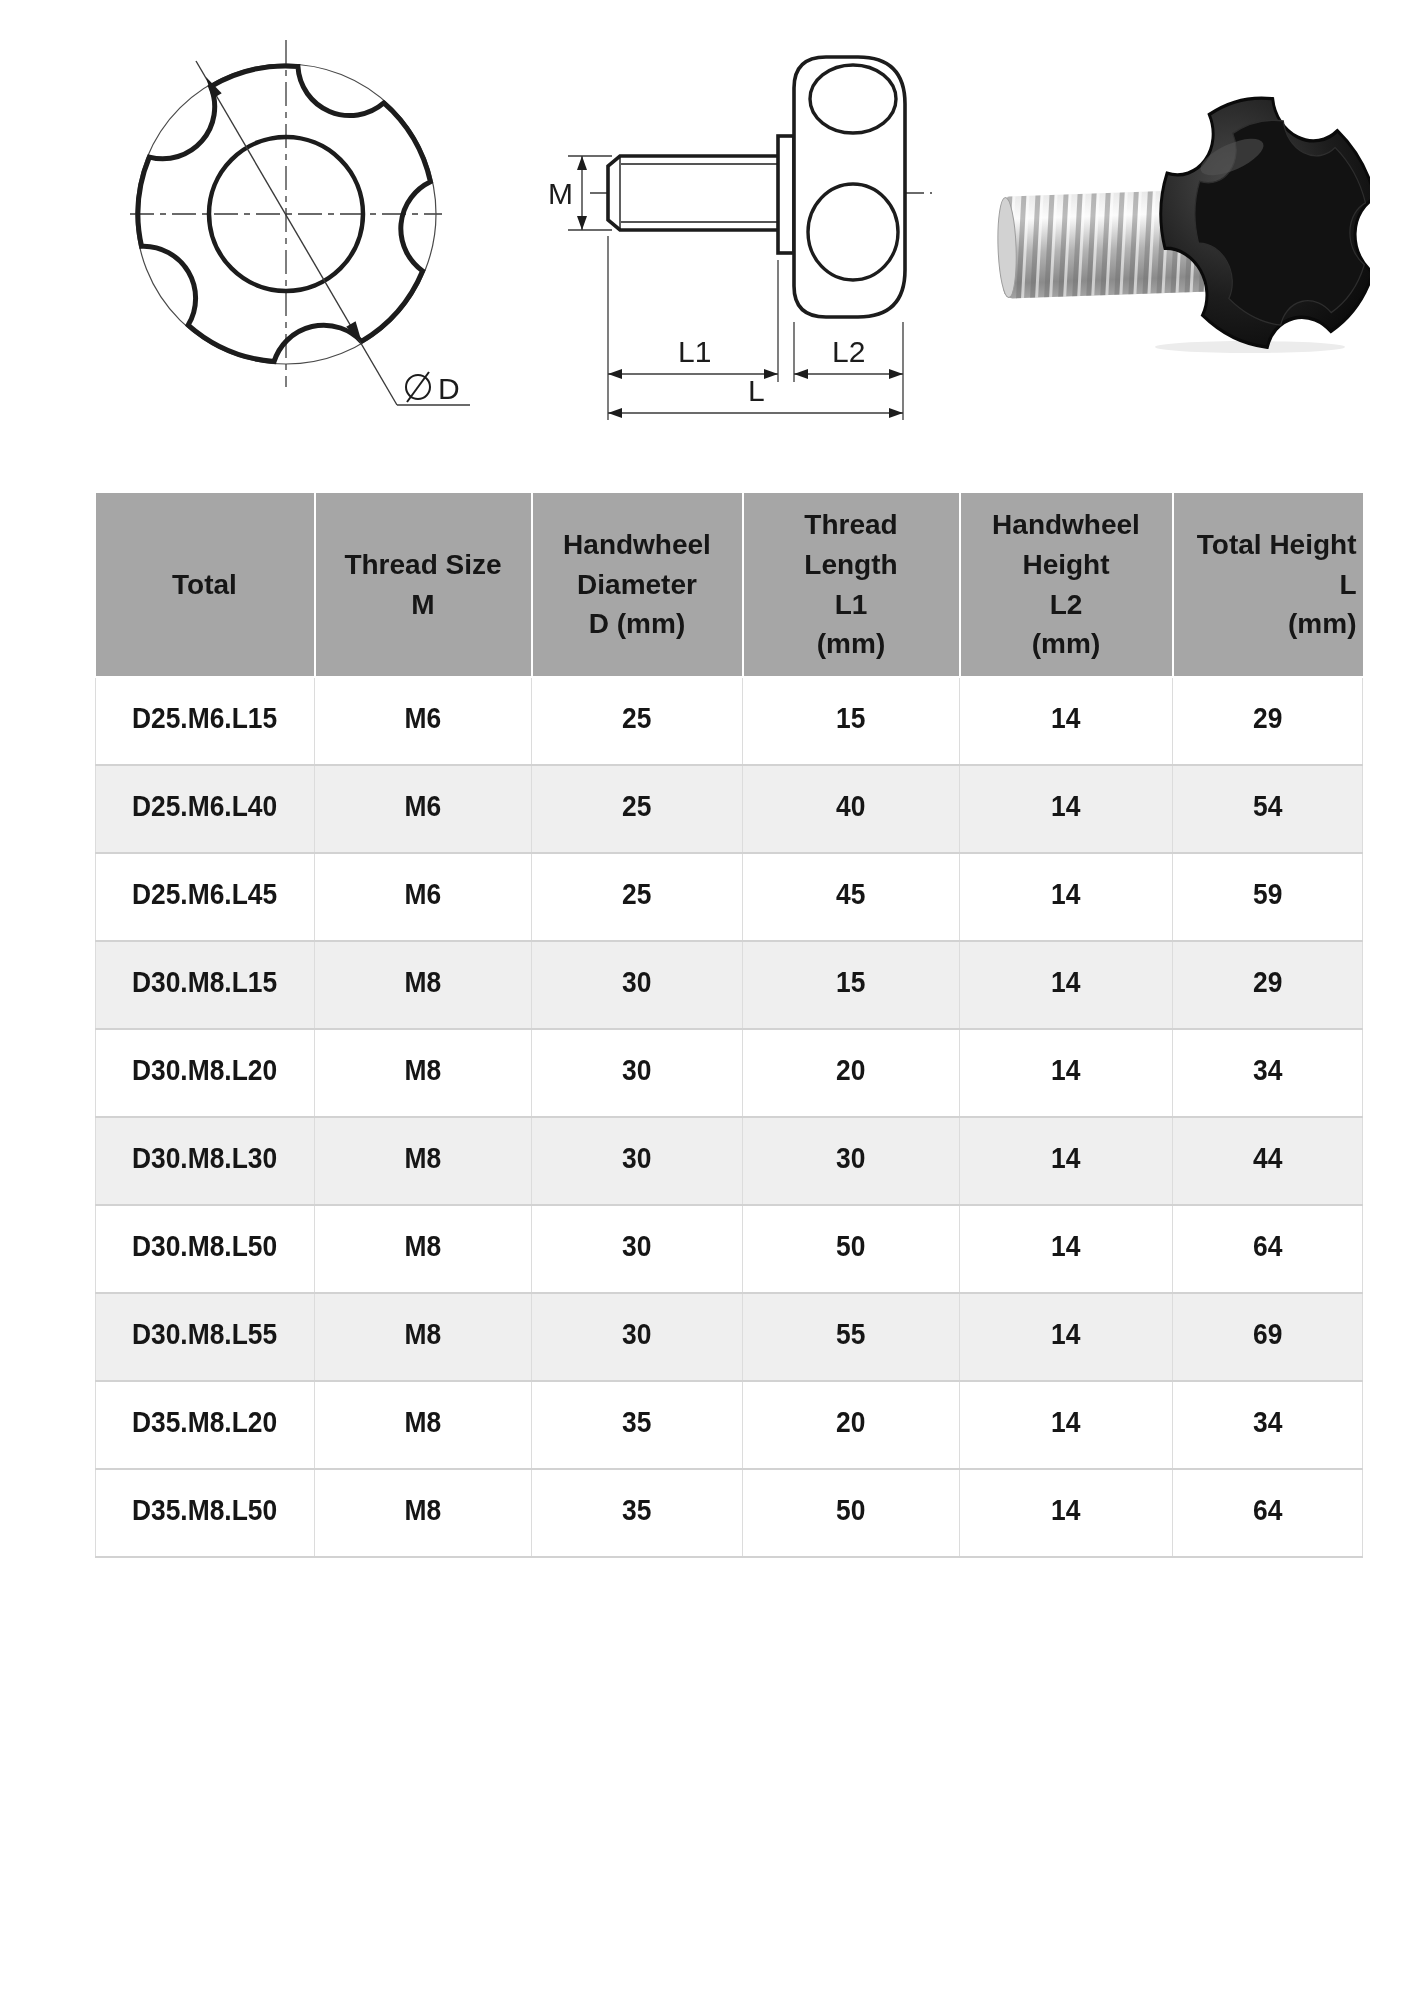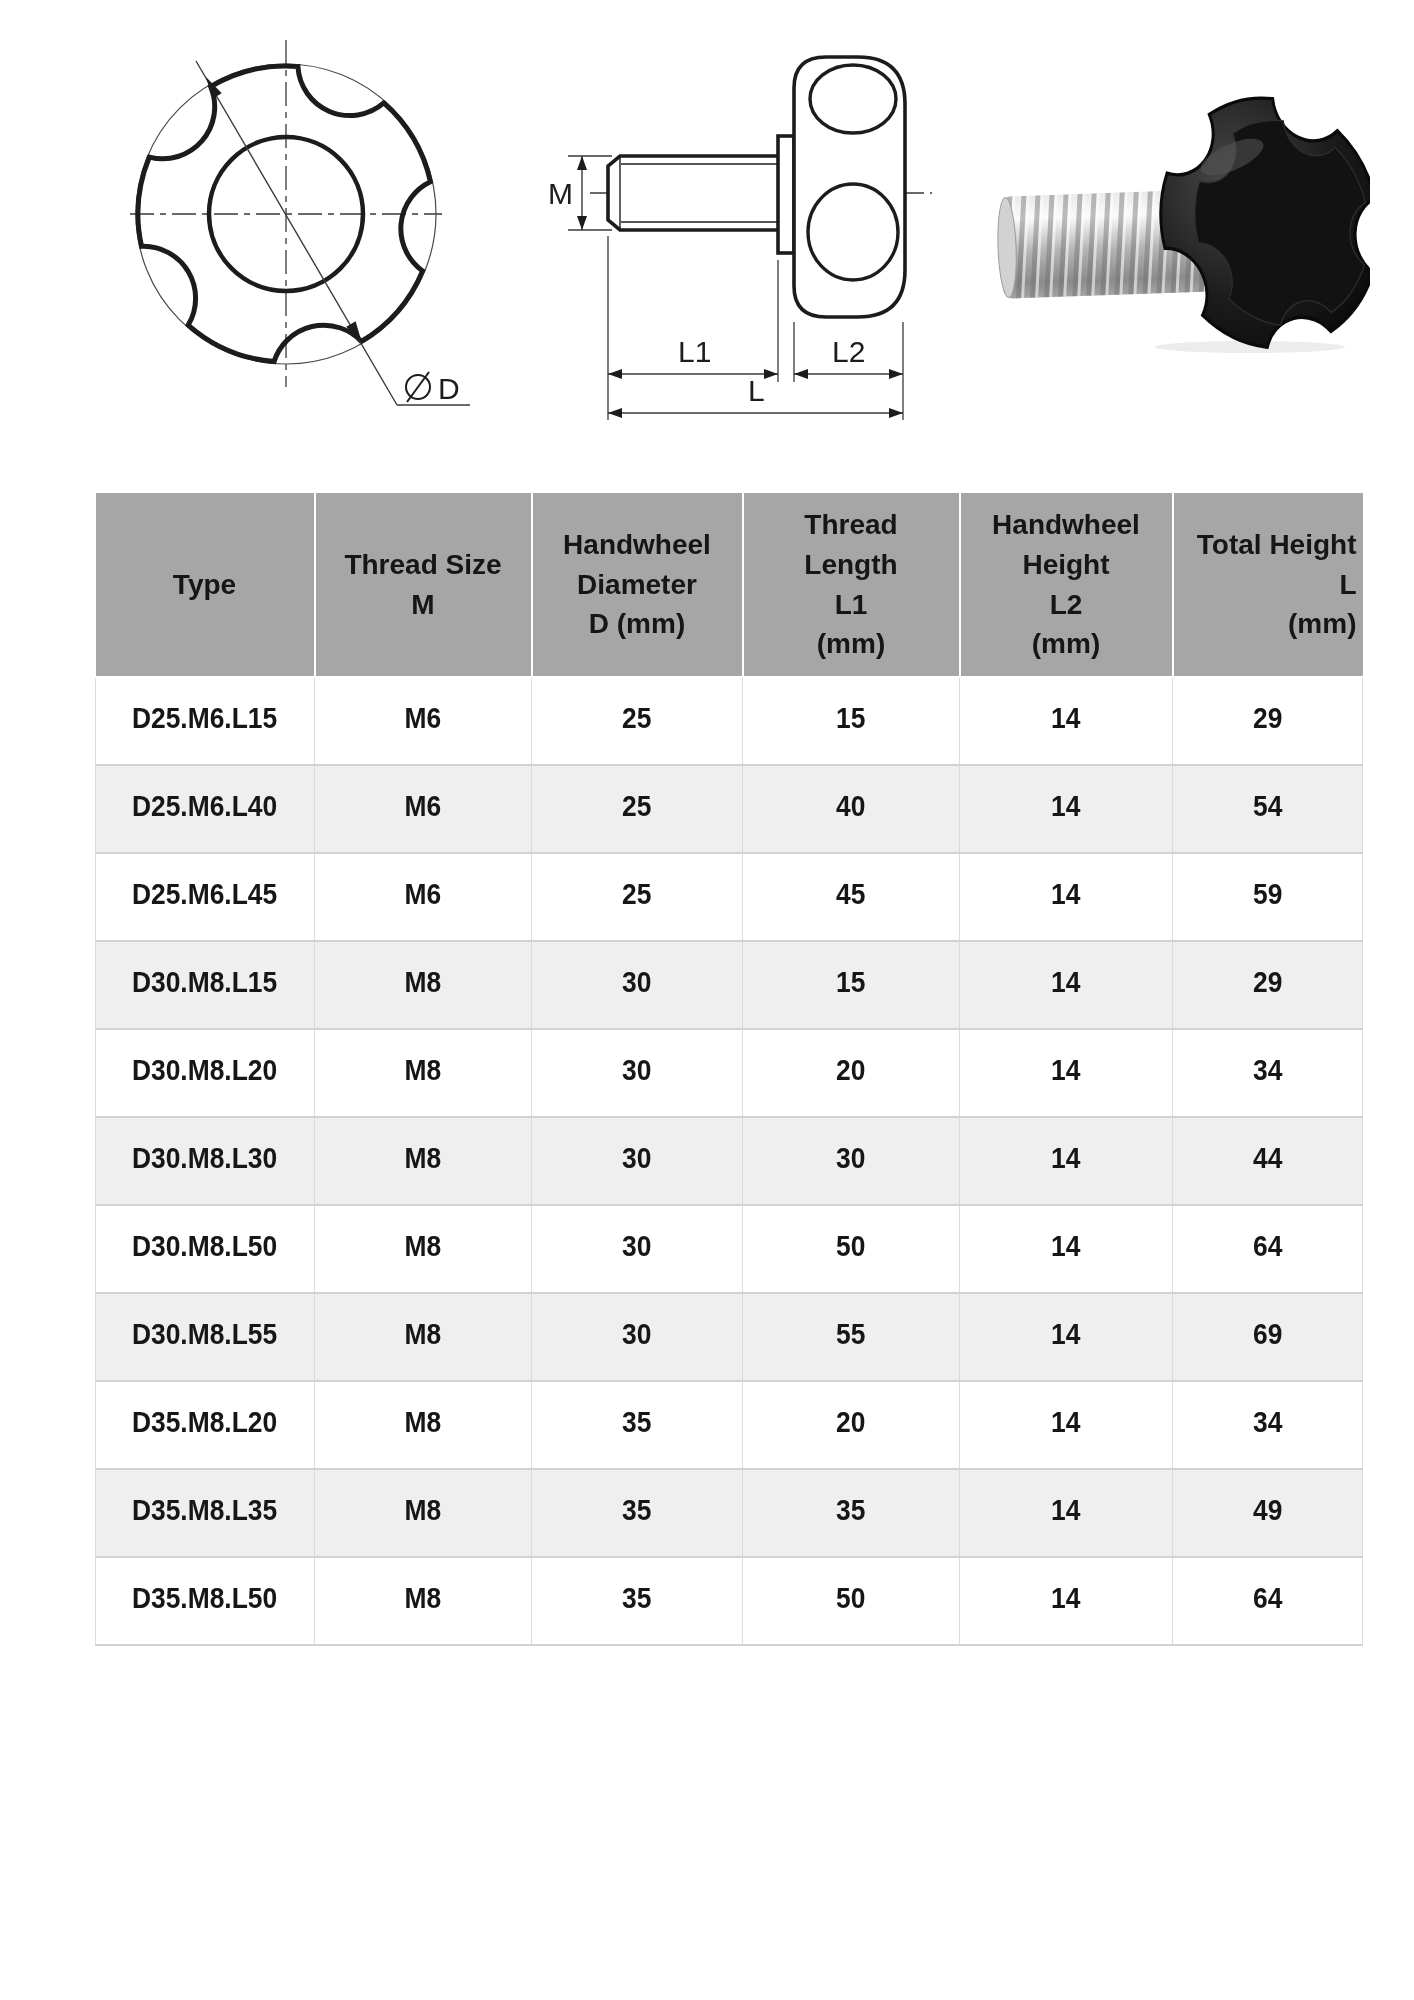--- a/index.html
+++ b/index.html
@@ -172,21 +172,21 @@
   <colgroup>
     <col style="width:219px">
       <col style="width:217px">
       <col style="width:211px">
     <col style="width:217px">
       <col style="width:213px">
       <col style="width:190px">
   </colgroup>
   <thead>
     <tr>
-      <th>Type</th>
+      <th>Total</th>
       <th>Thread Size
 M</th>
       <th>Handwheel
 Diameter
 D (mm)</th>
       <th>Thread
 Length
 L1
 (mm)</th>
       <th>Handwheel
@@ -264,28 +264,20 @@
         <td><span class="cnd">69</span></td>
       </tr>
       <tr class="even">
         <td><span class="cnd">D35.M8.L20</span></td>
         <td><span class="cnd">M8</span></td>
         <td><span class="cnd">35</span></td>
         <td><span class="cnd">20</span></td>
         <td><span class="cnd">14</span></td>
         <td><span class="cnd">34</span></td>
       </tr>
-      <tr class="odd">
-        <td><span class="cnd">D35.M8.L35</span></td>
-        <td><span class="cnd">M8</span></td>
-        <td><span class="cnd">35</span></td>
-        <td><span class="cnd">35</span></td>
-        <td><span class="cnd">14</span></td>
-        <td><span class="cnd">49</span></td>
-      </tr>
       <tr class="even">
         <td><span class="cnd">D35.M8.L50</span></td>
         <td><span class="cnd">M8</span></td>
         <td><span class="cnd">35</span></td>
         <td><span class="cnd">50</span></td>
         <td><span class="cnd">14</span></td>
         <td><span class="cnd">64</span></td>
       </tr>
     </tbody>
 </table>

